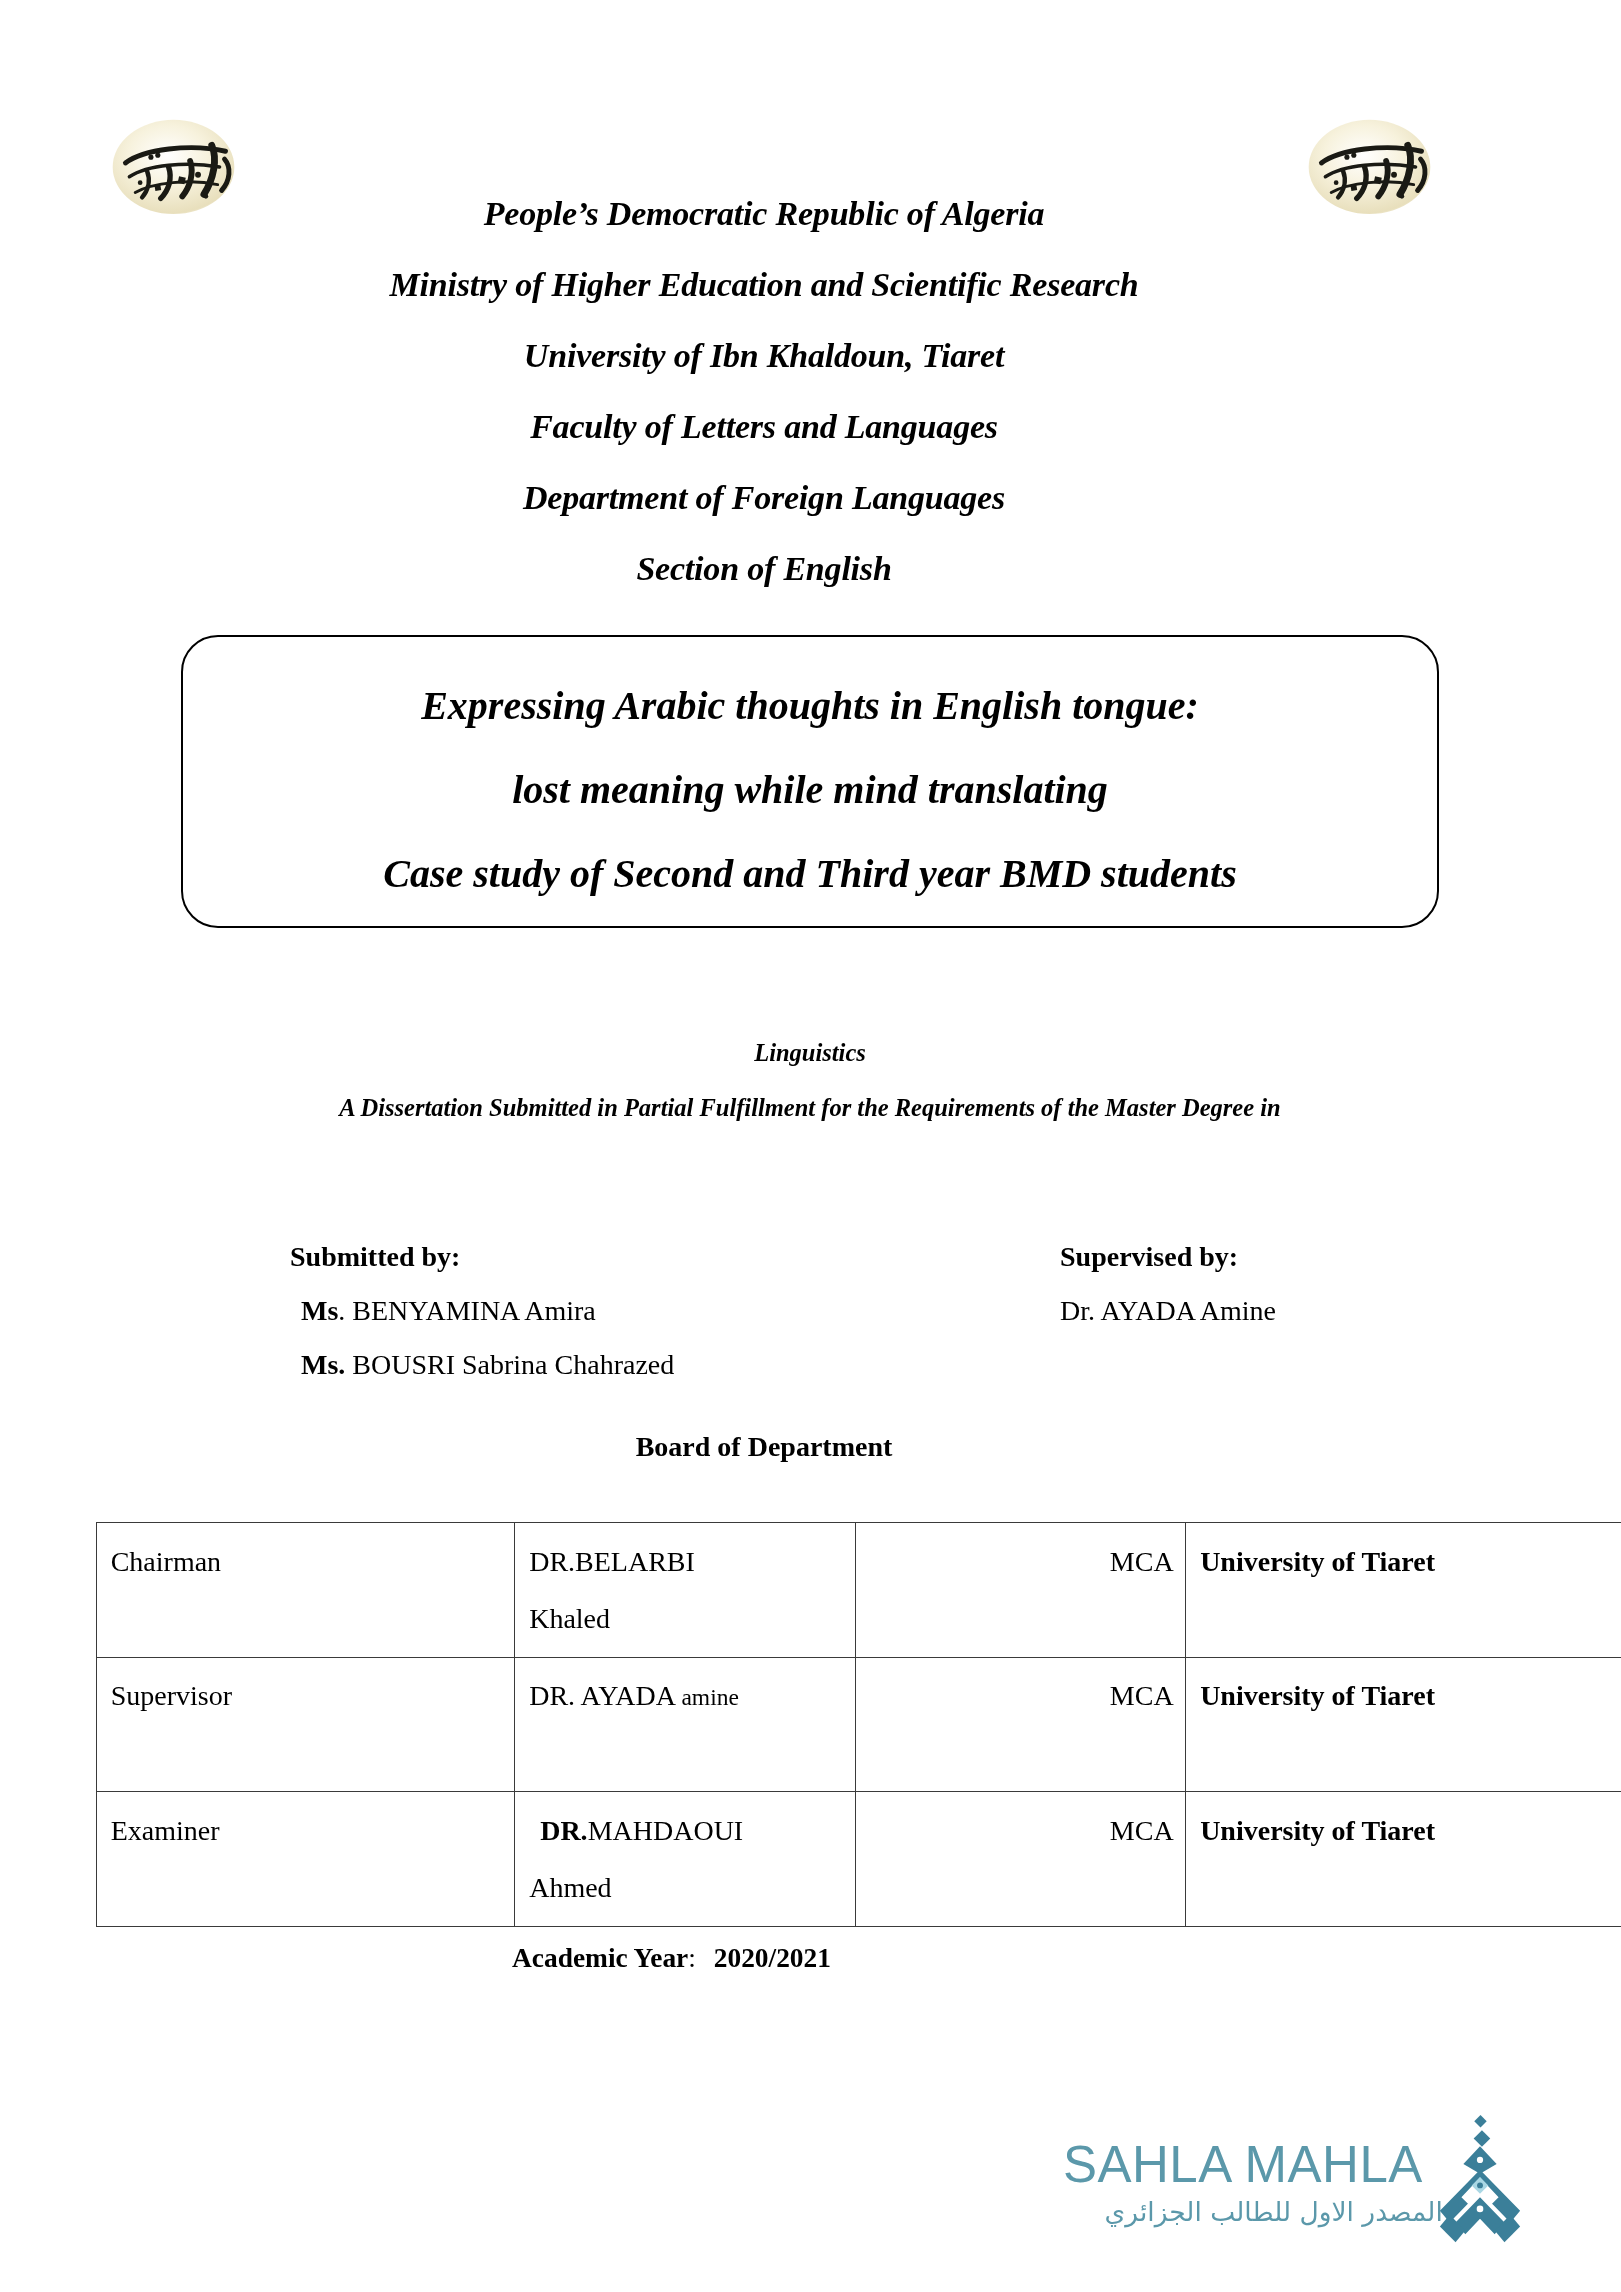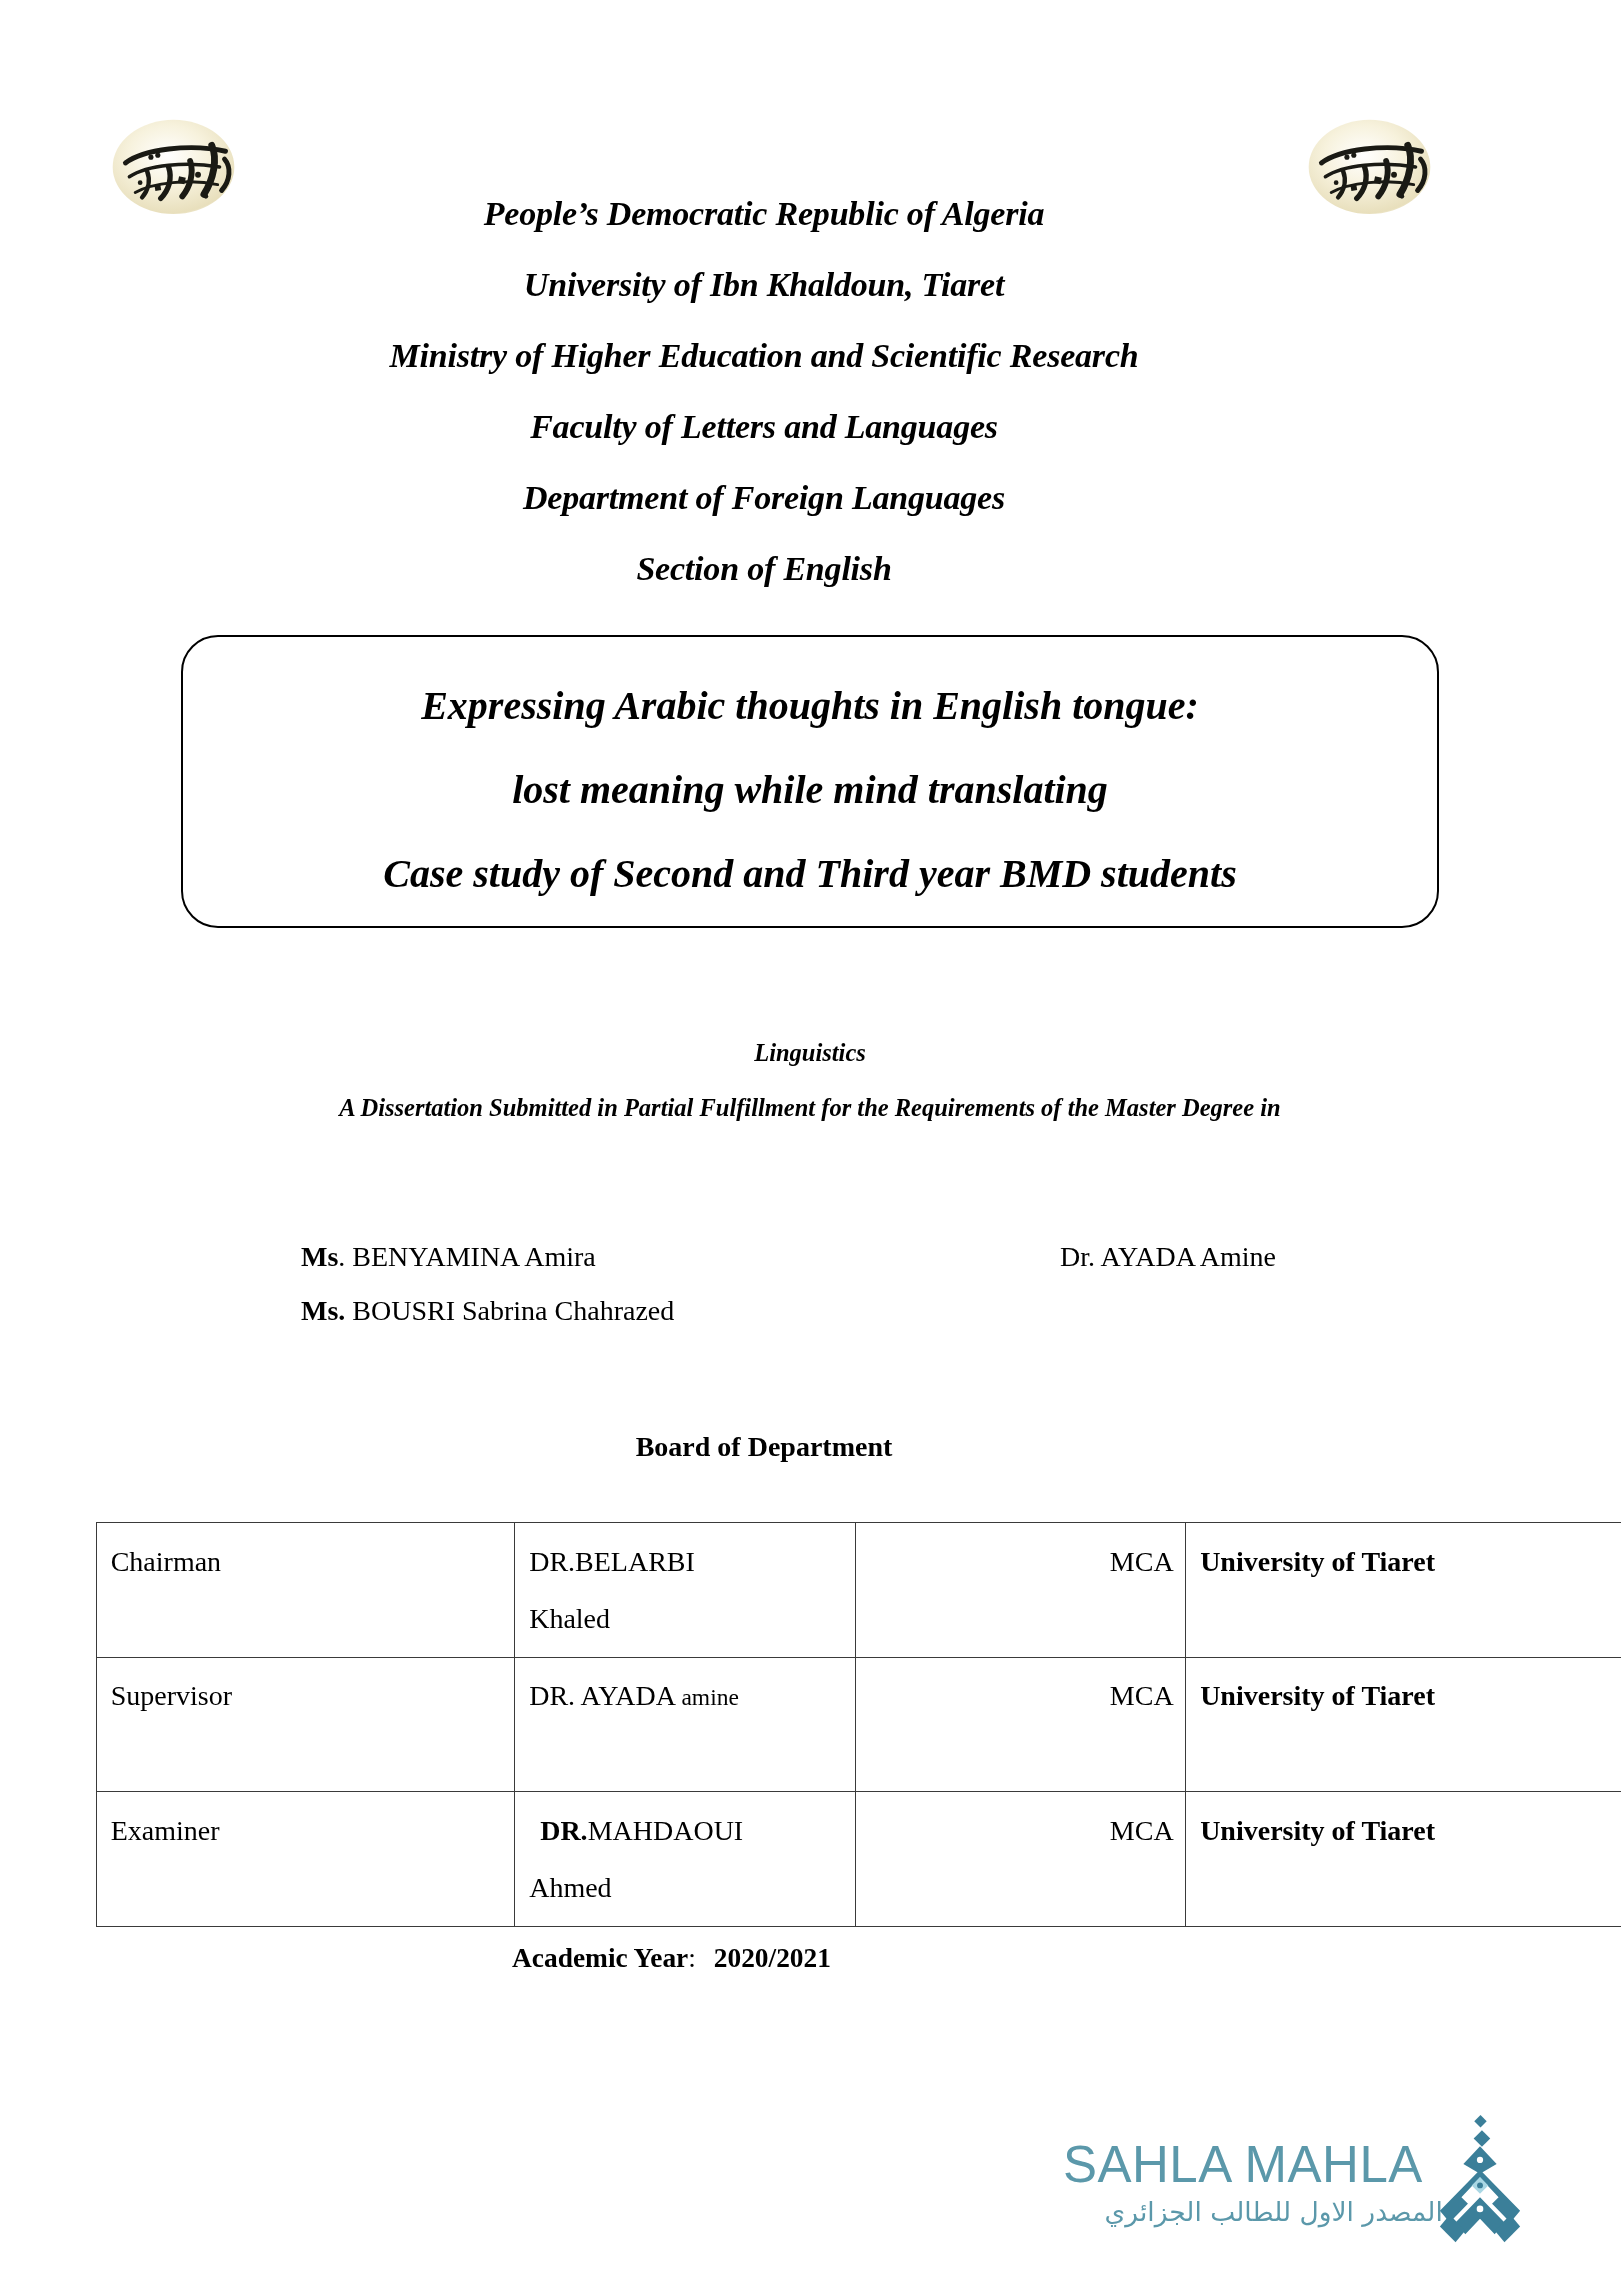--- a/index.html
+++ b/index.html
@@ -273,41 +273,45 @@
         <rect x="60" y="80" width="6" height="6" transform="rotate(-10 63 83)"></rect>
         <circle cx="104" cy="70" r="3"></circle>
         <circle cx="45" cy="78" r="2.4"></circle>
         <circle cx="112" cy="92" r="2.4"></circle>
       </g>
     </svg>
   </div>
 
   <div class="header-block">
     <div class="header-line">People’s Democratic Republic of Algeria</div>
+    <div class="header-line wide">Ministry of Higher Education and Scientific Research</div>
     <div class="header-line">University of Ibn Khaldoun, Tiaret</div>
-    <div class="header-line wide">Ministry of Higher Education and Scientific Research</div>
     <div class="header-line">Faculty of Letters and Languages</div>
     <div class="header-line">Department of Foreign Languages</div>
     <div class="header-line">Section of English</div>
   </div>
 
   <div class="title-box">
     <div class="title-inner">
       <div class="title-line">Expressing Arabic thoughts in English tongue:</div>
       <div class="title-line">lost meaning while mind translating</div>
       <div class="title-line">Case study of Second and Third year BMD students</div>
     </div>
   </div>
 
   <div class="statement">
     <div class="statement-line">Linguistics</div>
     <div class="statement-line">A Dissertation Submitted in Partial Fulfillment for the Requirements of the Master Degree in</div>
   </div>
 
   <div class="credits">
+    <div class="credits-row">
+      <div class="credits-col-left lbl-bold">Submitted by:</div>
+      <div class="credits-col-right lbl-bold">Supervised by:</div>
+    </div>
     <div class="credits-row">
       <div class="credits-col-left"><span class="b">Ms</span><span>.</span><span> BENYAMINA Amira</span></div>
       <div class="credits-col-right">Dr. AYADA Amine</div>
     </div>
     <div class="credits-row">
       <div class="credits-col-left"><span class="b">Ms.</span><span> BOUSRI Sabrina Chahrazed</span></div>
     </div>
   </div>
 
   <div class="board-heading">Board of Department</div>

